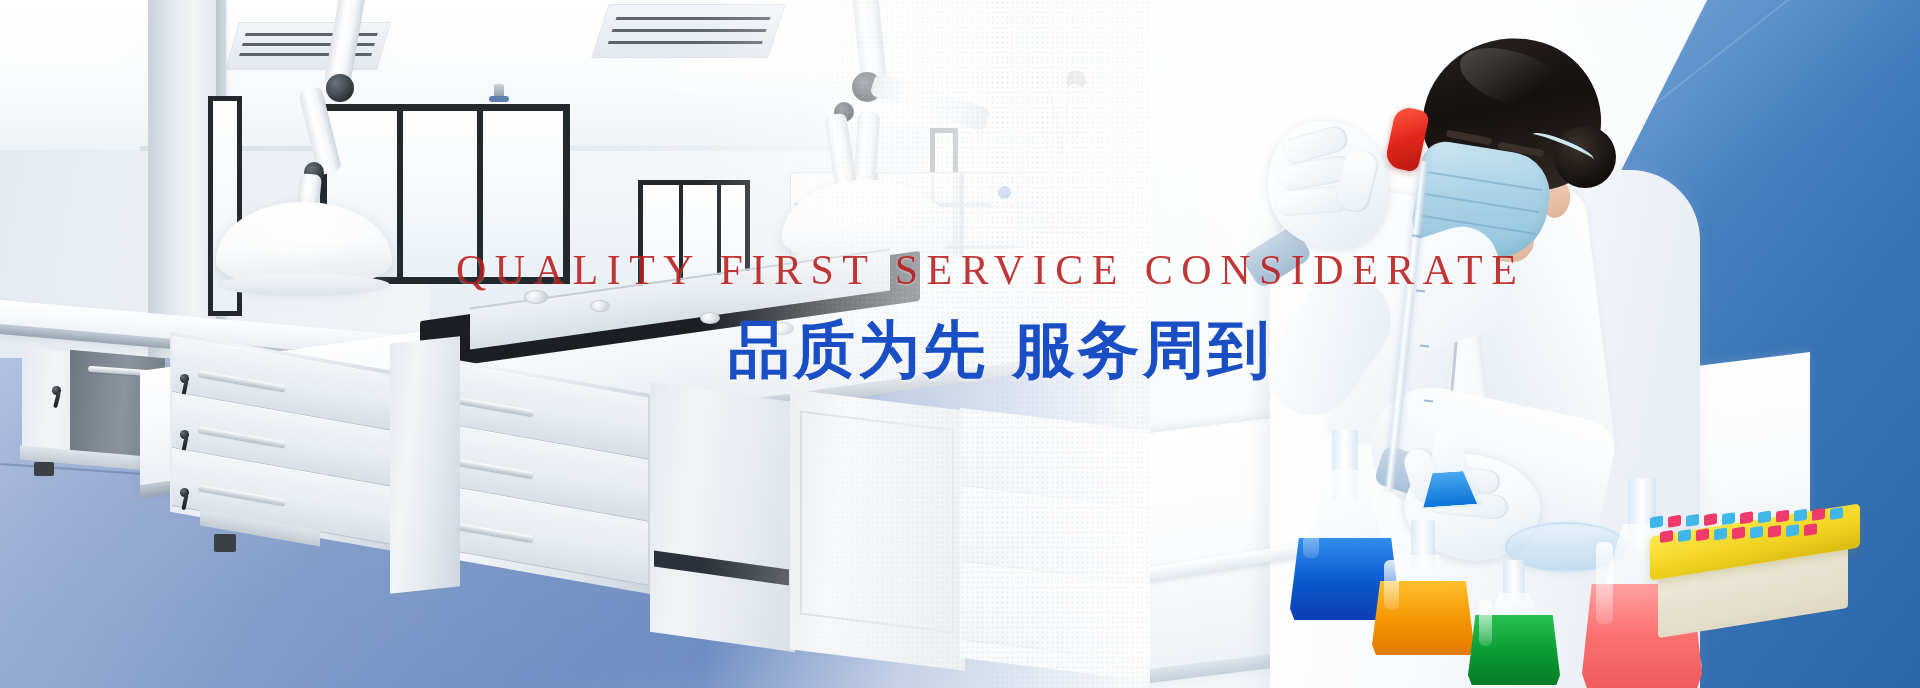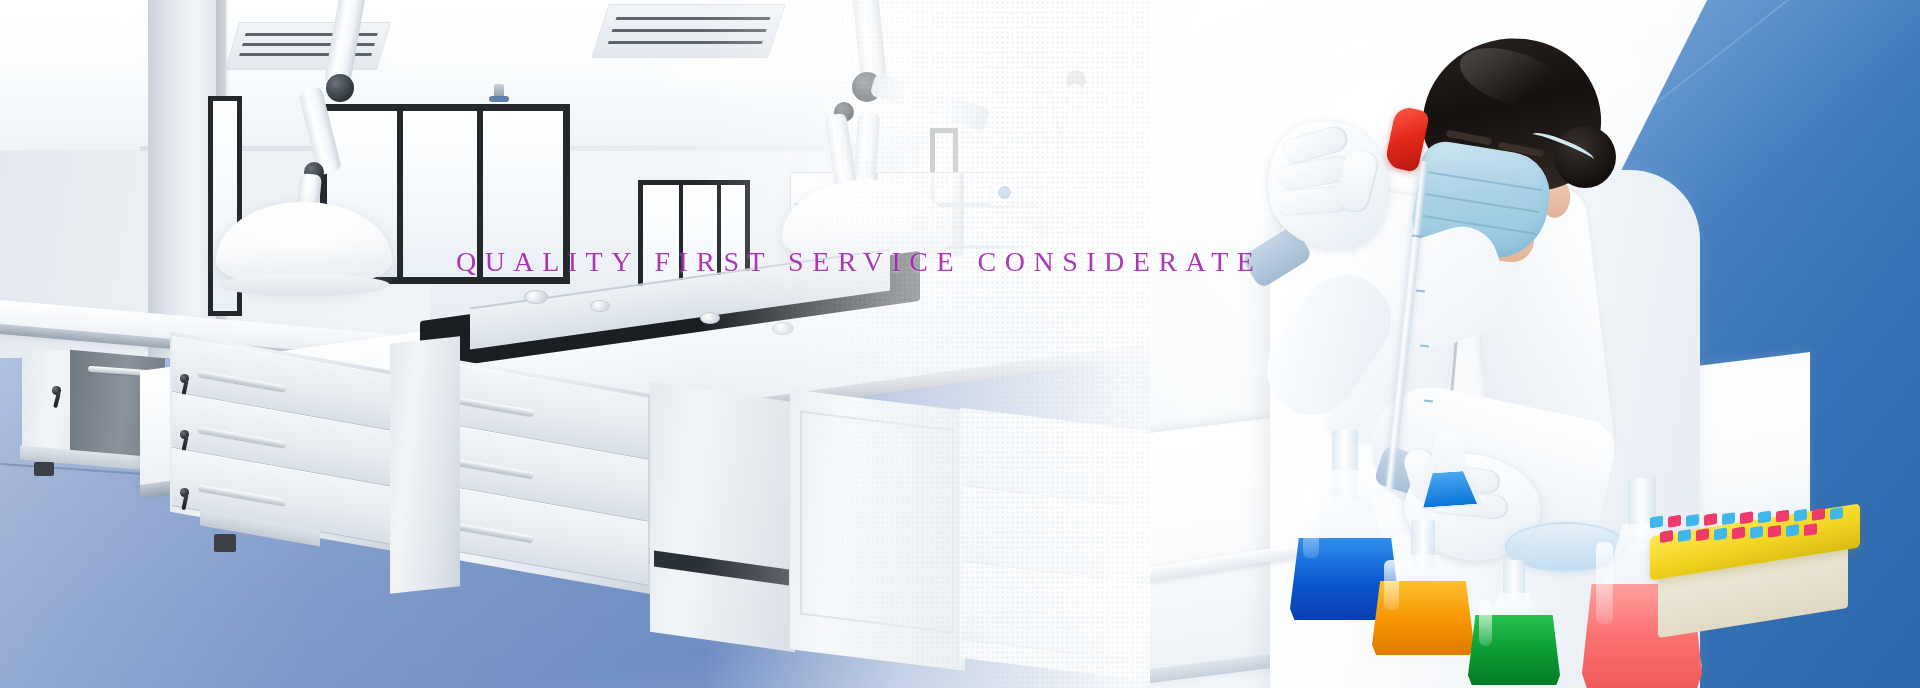--- a/index.html
+++ b/index.html
@@ -456,22 +456,22 @@
     position:absolute;
     background:linear-gradient(175deg,#f3efe0,#ded8c2);
     border-radius:4px;transform:skewY(-9deg);
   }
   .tip{position:absolute;width:13px;height:11px;border-radius:2px;}
 
   
   .headline-en{
     position:absolute;left:456px;top:246px;
     font-family:"Liberation Serif","DejaVu Serif",serif;
-    font-size:28px;letter-spacing:8.5px;white-space:nowrap;
-    color:#a21caf;opacity:.88;
+    font-size:42px;letter-spacing:8.5px;white-space:nowrap;
+    color:#b91c1c;opacity:.88;
     text-shadow:0 1px 2px rgba(255,255,255,.55);
   }
   .headline-cn{
     position:absolute;left:728px;top:308px;
     font-family:"DejaVu Sans","Liberation Sans",sans-serif;
     font-size:62px;font-weight:bold;letter-spacing:3px;white-space:nowrap;
     color:#1a4ec4;
     text-shadow:0 2px 3px rgba(255,255,255,.50);
   }
   .subbar{
@@ -777,15 +777,16 @@
       <div class="tip" style="left:86px;top:26px;background:#ef3b6b;"></div>
       <div class="tip" style="left:104px;top:28px;background:#3fb7ea;"></div>
       <div class="tip" style="left:122px;top:30px;background:#ef3b6b;"></div>
       <div class="tip" style="left:140px;top:32px;background:#3fb7ea;"></div>
       <div class="tip" style="left:158px;top:34px;background:#ef3b6b;"></div>
     </div>
   </div>
 
   <div class="headline-en">QUALITY FIRST SERVICE CONSIDERATE</div>
 
+  <div class="headline-cn">品质为先 服务周到</div>
 
 
 </div>
 
 </body></html>

